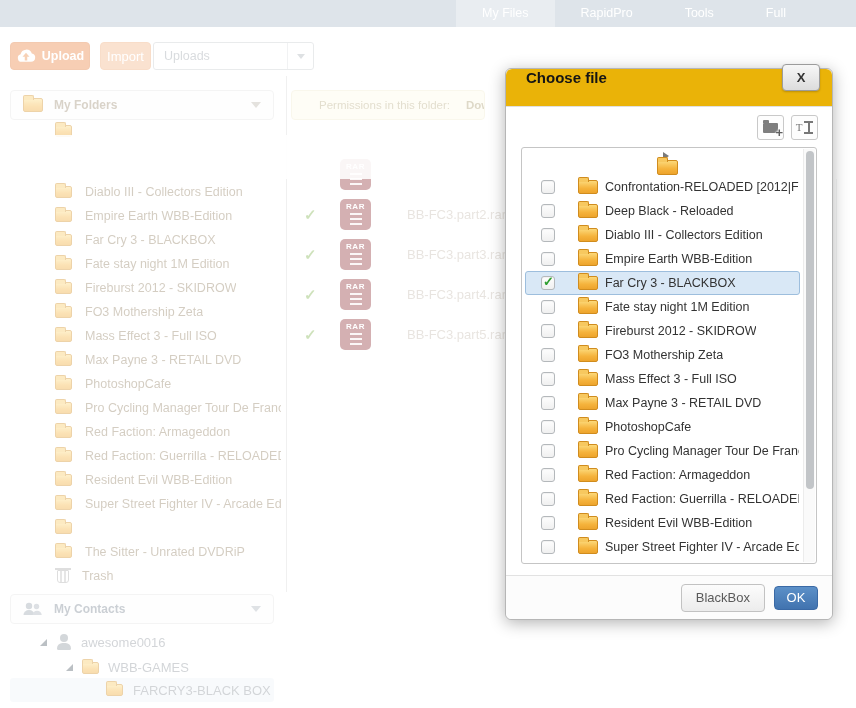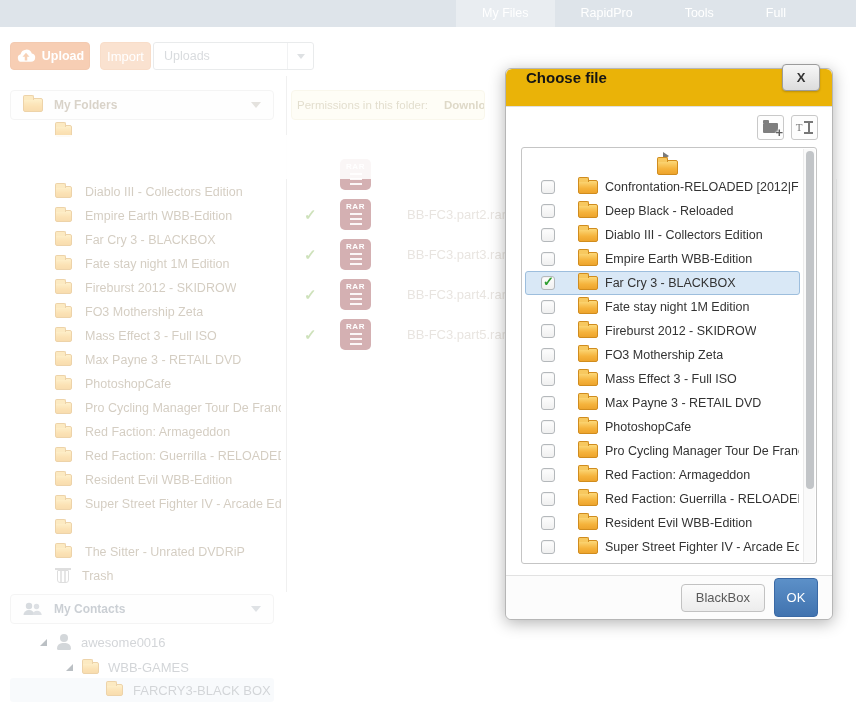--- a/index.html
+++ b/index.html
@@ -28,21 +28,21 @@
   .sel-uploads .sel-text { flex:1; padding-left:10px; font-size:12.5px; color:#9aa1a8; }
   .sel-uploads .sel-arrow { width:26px; height:100%; border-left:1px solid #d9dcdf; display:flex; align-items:center; justify-content:center; }
 
   .panel-hdr { position:absolute; left:10px; width:264px; height:30px; background:#fcfcfc;
                border:1px solid #e2e2e2; border-radius:4px; display:flex; align-items:center; padding:0 12px; gap:11px; }
   .panel-hdr .p-title { flex:1; font-size:12px; font-weight:bold; }
   .hdr-folders { top:90px; } .hdr-folders .p-title { color:#9b8b71; }
   .hdr-contacts { top:594px; } .hdr-contacts .p-title { color:#76828f; }
 
   .perm-bar { position:absolute; left:291px; top:90px; width:194px; height:30px; background:#fdf9e7;
-              border:1px solid #f0e9cd; border-radius:4px; display:flex; align-items:center; padding:0 5px;
+              border:1px solid #f0e9cd; border-radius:4px; display:flex; align-items:center; padding:0 27px;
               font-size:11.5px; color:#b4a97f; white-space:nowrap; overflow:hidden;gap:12px; }
   .perm-bar b { color:#a89b6e; margin-left:4px; }
 
   .v-divider { position:absolute; left:286px; top:76px; width:1px; height:516px; background:#d8d8d8; }
   .v-divider2 { position:absolute; left:836px; top:140px; width:1px; height:420px; background:#e2e5e8; }
 
   
   .fold { position:relative; display:inline-block; width:20px; height:14px; flex:none;
           background:linear-gradient(180deg,#fcd97a 0%,#f5b33c 60%,#eda42c 100%);
           border:1px solid #d08c1e; border-radius:2px; }
@@ -136,21 +136,21 @@
   .tree-label { font-size:12.5px; color:#333; white-space:nowrap; overflow:hidden; }
 
   .m-scroll { position:absolute; top:1px; right:1px; bottom:1px; width:12px; background:#fafafa;
               border-left:1px solid #ececec; border-radius:0 2px 2px 0; }
   .m-thumb { position:absolute; top:2px; left:1.5px; width:8px; height:338px; background:#c2c5c8; border-radius:5px; cursor:pointer; }
 
   .m-footer { margin-top:auto; height:44px; border-top:1px solid #e2e2e2; background:#fcfcfc; border-radius:0 0 6px 6px;
               display:flex; align-items:center; justify-content:flex-end; padding-right:14px; gap:9px; }
   .btn-cancel { height:28px; padding:0 14px; background:linear-gradient(180deg,#fcfcfc,#ececec);
                 border:1px solid #c2c2c2; border-radius:4px; font-size:13px; color:#5a5a5a; cursor:pointer; }
-  .btn-ok { height:39px; width:44px; background:linear-gradient(180deg,#5c90c8,#4173af);
+  .btn-ok { height:24px; width:44px; background:linear-gradient(180deg,#5c90c8,#4173af);
             border:1px solid #3a69a5; border-radius:4px; font-size:13px; color:#fff; cursor:pointer; }
 </style>
 </head>
 <body>
 
 <div class="screen">
 
   <div class="bg">
 
     <div class="navbar" id="nav-items">

